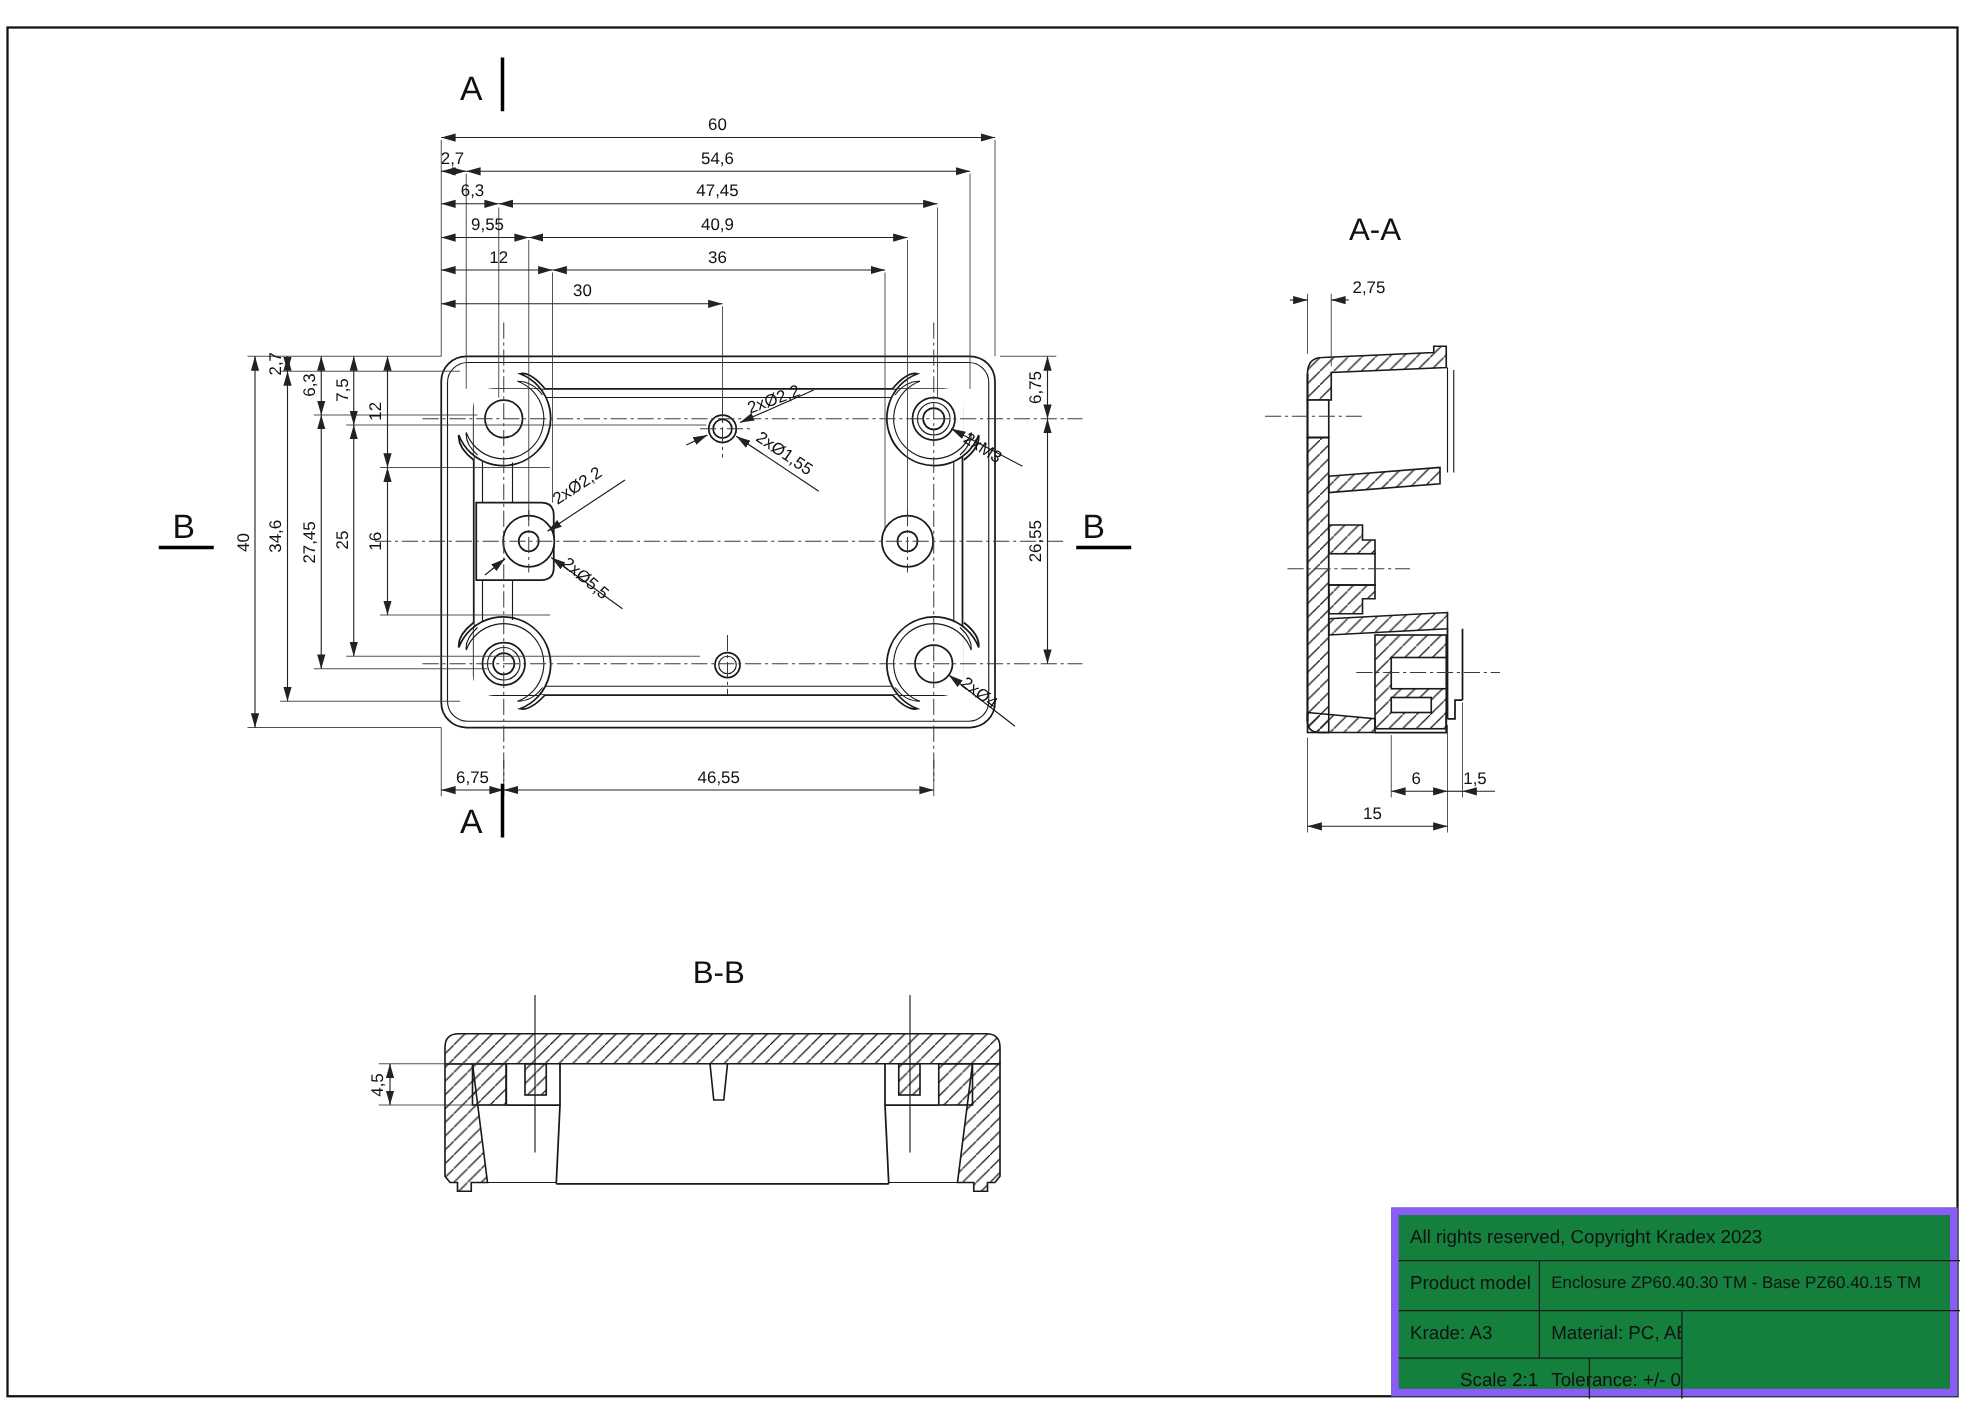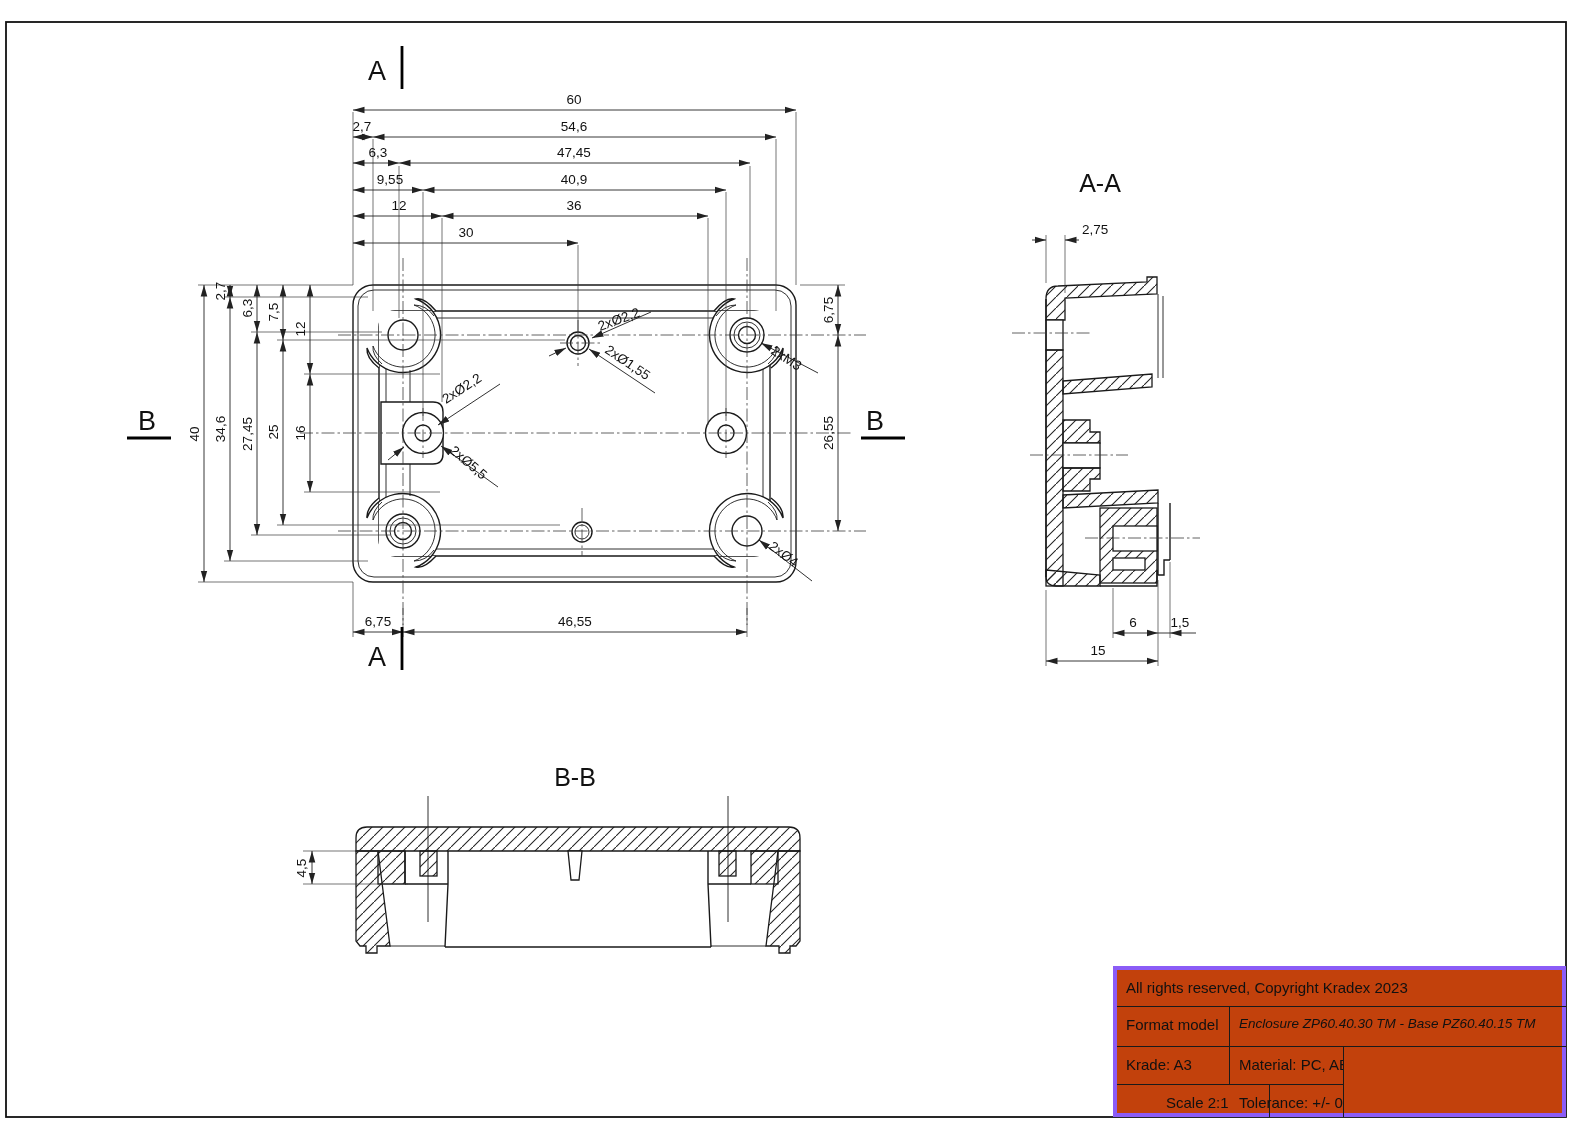--- a/index.html
+++ b/index.html
@@ -15,21 +15,21 @@
   .tn{stroke:#1a1a1a;stroke-width:.9;fill:none}
   .ext{stroke:#3a3a3a;stroke-width:.7;fill:none}
   .dim{stroke:#222;stroke-width:.9;fill:none}
   .cl{stroke:#3a3a3a;stroke-width:.8;fill:none;stroke-dasharray:13 3 2.5 3}
   .thick{stroke:#000;stroke-width:2.8}
   .hat{fill:url(#hatch);stroke:#1a1a1a;stroke-width:1.3}
   .wfill{fill:#fff;stroke:#1a1a1a;stroke-width:1.3}
   .wmask{fill:#fff;stroke:none}
   
   #tblock{position:absolute;left:1113px;top:966px;width:453px;height:151px;
-          box-sizing:border-box;border:4px solid #8b5cf6;font-size:15px;color:#111;background:#c2410c;}
+          box-sizing:border-box;border:6px solid #8b5cf6;font-size:15px;color:#111;background:#15803d;}
   .tb-cell{position:absolute;box-sizing:border-box;padding:9px 0 0 9px;white-space:nowrap;overflow:hidden;}
   .bb{border-bottom:1.5px solid #1a1a1a;} .br{border-right:1.5px solid #1a1a1a;}
   #logo-cell{position:absolute;left:227px;top:75px;width:222px;height:72px;}
 </style>
 </head>
 <body>
 <div id="page">
 
 
 
@@ -246,23 +246,23 @@
     <text class="dimtxt" transform="translate(306,868) rotate(-90)" text-anchor="middle">4,5</text>
   </g>
 </svg>
 
 
 <div id="tblock">
   <div class="tb-cell bb" style="left:0;top:0;width:449px;height:37px;">
     <span>All rights reserved, Copyright Kradex 2023</span>
   </div>
   <div class="tb-cell br bb" style="left:0;top:37px;width:113px;height:40px;">
-    <span>Format model</span>
-  </div>
-  <div class="tb-cell bb" style="left:113px;top:37px;width:336px;height:40px;font-size:13.5px;font-style:italic;">
+    <span>Product model</span>
+  </div>
+  <div class="tb-cell bb" style="left:113px;top:37px;width:336px;height:40px;font-size:13.5px;">
     <span>Enclosure ZP60.40.30 TM - Base PZ60.40.15 TM</span>
   </div>
   <div class="tb-cell br bb" style="left:0;top:77px;width:113px;height:38px;">
     <span>Krade: A3</span>
   </div>
   <div class="tb-cell br bb" style="left:113px;top:77px;width:114px;height:38px;">
     <span>Material: PC, ABS</span>
   </div>
   <div class="tb-cell br" style="left:0;top:115px;width:113px;height:32px;margin-left:40px;">
     <span>Scale 2:1</span>

